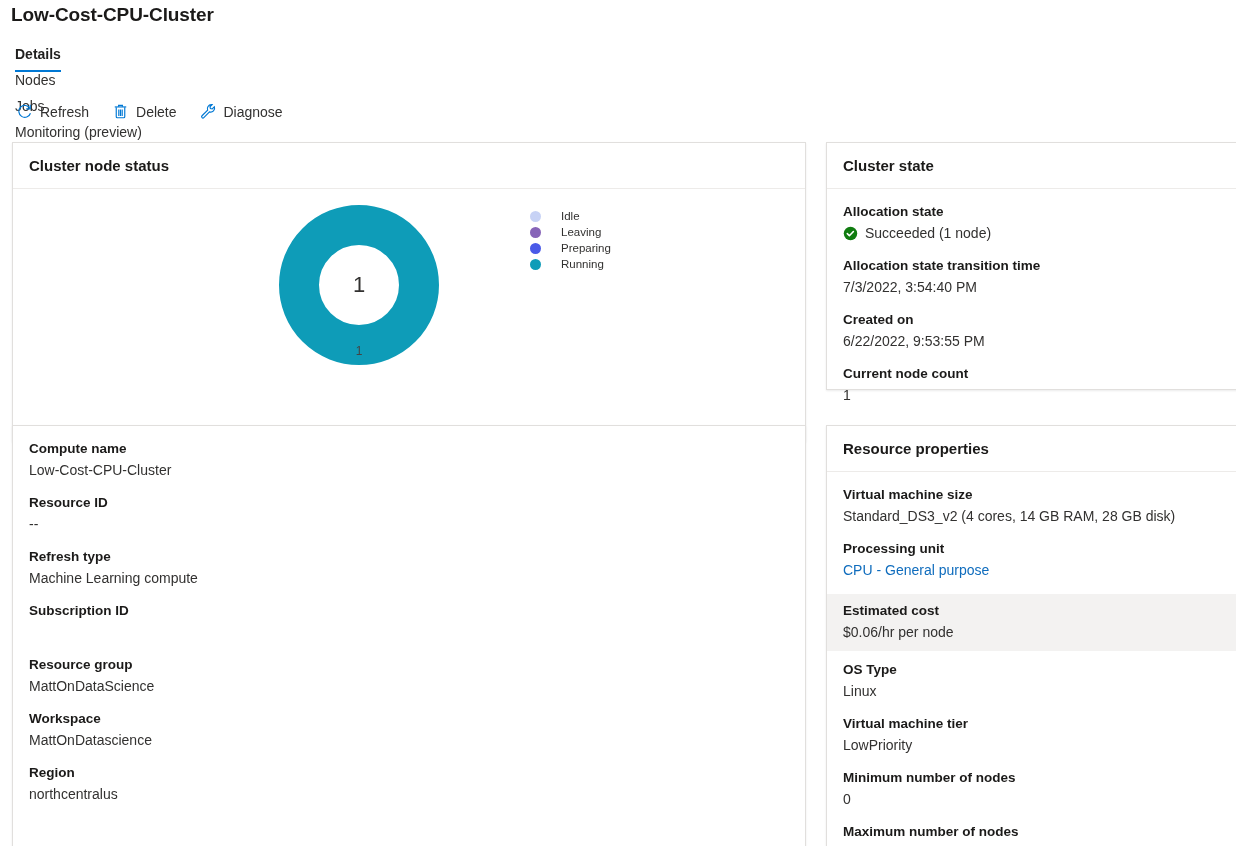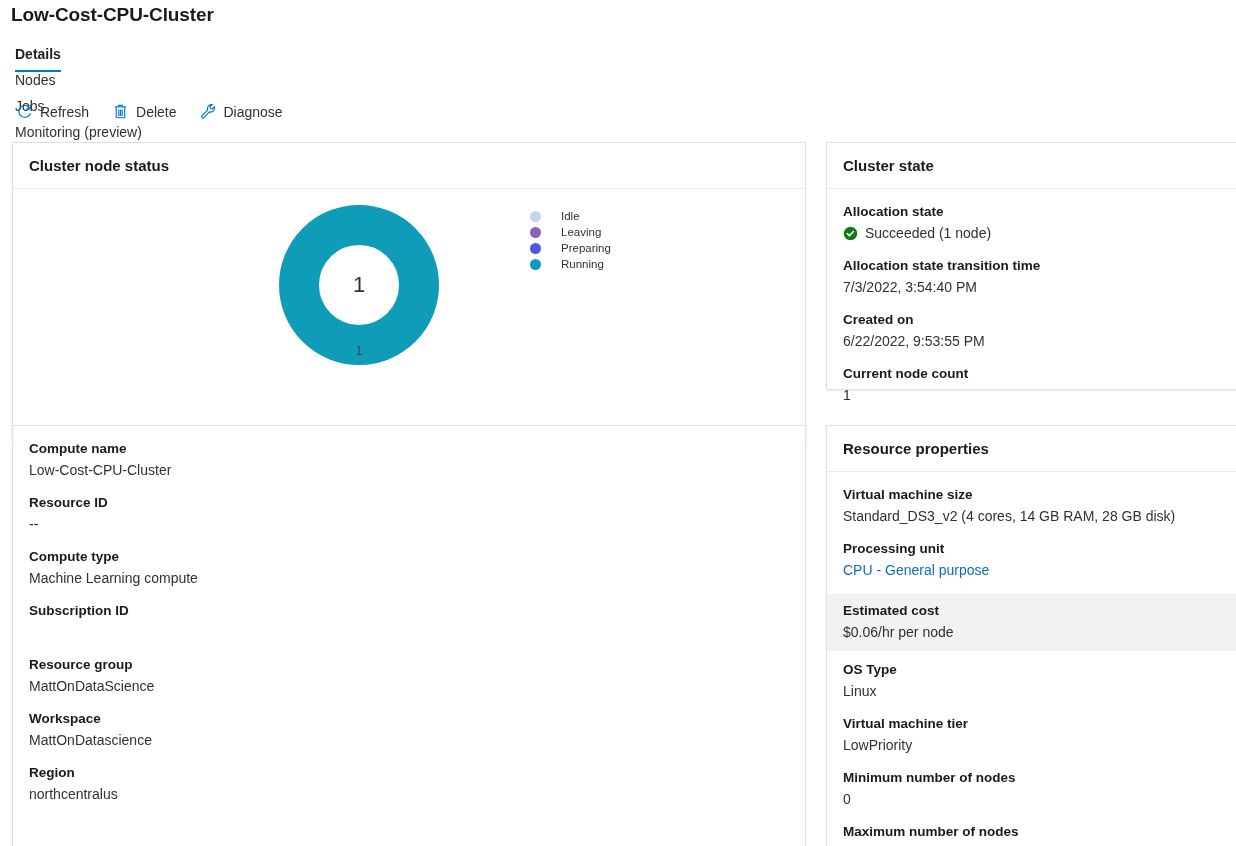--- a/index.html
+++ b/index.html
@@ -254,21 +254,21 @@
       <div class="kv-list" id="attributes-list">
           <div class="kv">
             <div class="kv-key">Compute name</div>
             <div class="kv-val">Low-Cost-CPU-Cluster</div>
           </div>
           <div class="kv">
             <div class="kv-key">Resource ID</div>
             <div class="kv-val">--</div>
           </div>
           <div class="kv">
-            <div class="kv-key">Compute type</div>
+            <div class="kv-key">Refresh type</div>
             <div class="kv-val">Machine Learning compute</div>
           </div>
           <div class="kv">
             <div class="kv-key">Subscription ID</div>
             <div class="kv-val empty-val"></div>
           </div>
           <div class="kv">
             <div class="kv-key">Resource group</div>
             <div class="kv-val">MattOnDataScience</div>
           </div>

